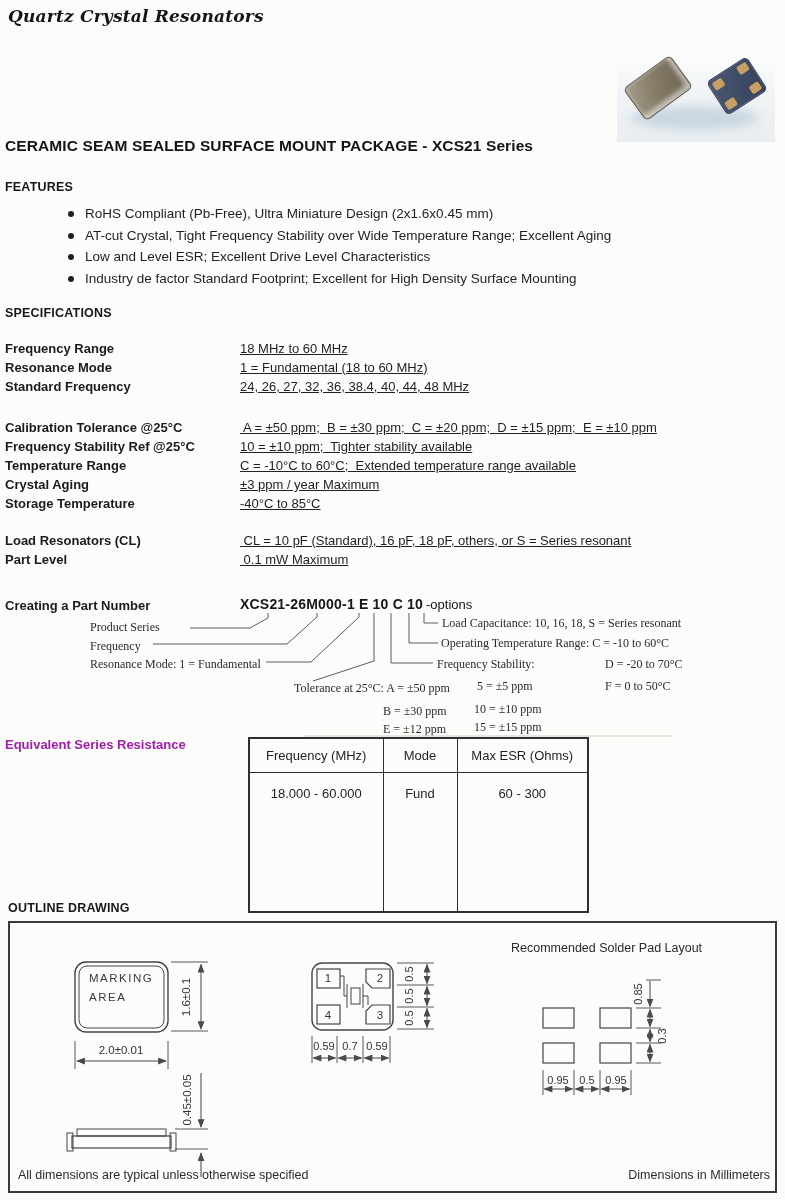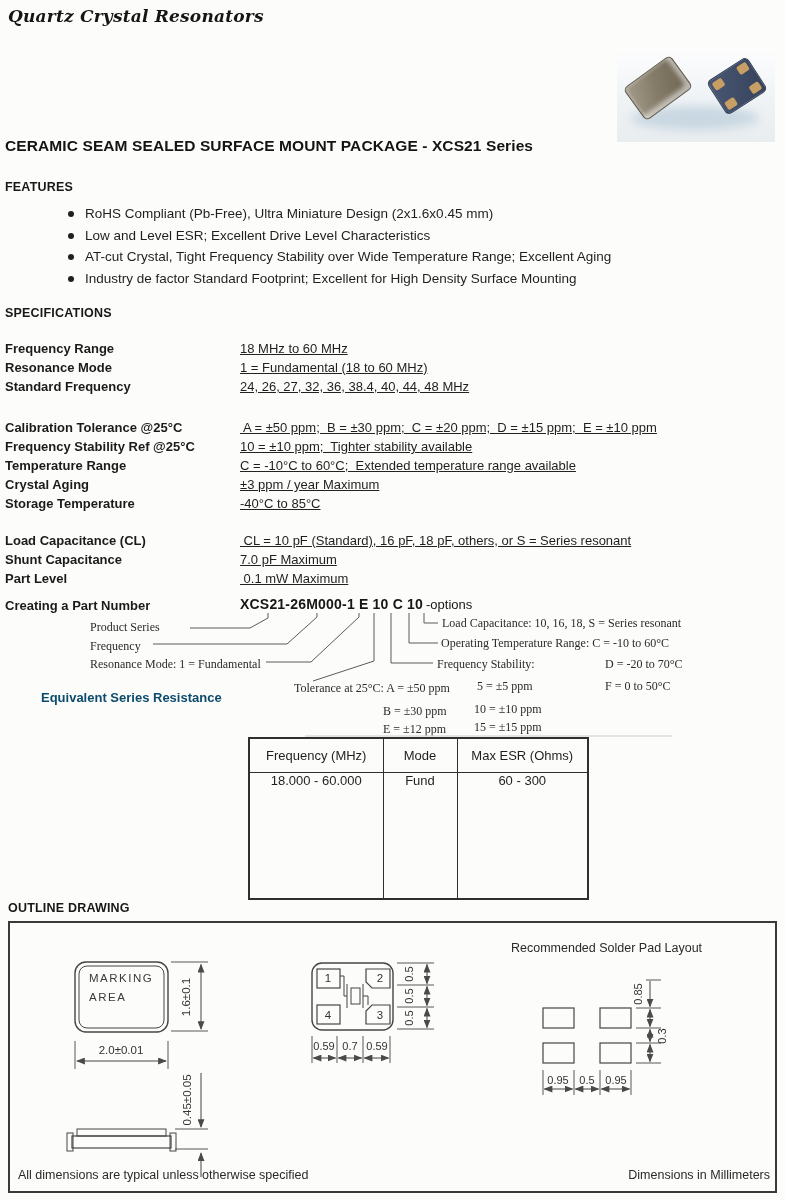--- a/index.html
+++ b/index.html
@@ -36,27 +36,27 @@
   .spec-row{line-height:19px;white-space:pre;text-decoration:underline;}
   .spec-label{display:inline-block;width:235px;font-weight:bold;color:#1b1b1b;vertical-align:top;}
   .spec-value{color:#1f1f1f;}
   .gap22{height:22px;} .gap18{height:18px;}
   
   .pn-head{left:5px;top:598px;font-size:13px;font-weight:bold;color:#1b1b1b;text-align:center;}
   .pn{left:240px;top:596px;font-size:14px;font-weight:bold;color:#161616;letter-spacing:.2px;}
   .pn .opt{font-weight:normal;font-size:13px;letter-spacing:0;margin-left:3px;text-align:right;}
   .ann{position:absolute;font-size:12px;color:#2a2a2a;white-space:nowrap;font-family:Liberation Serif, serif;}
   
-  .esr-head{left:5px;top:690px;font-size:13px;font-weight:bold;color:#0c4a6e;margin-left:36px;}
+  .esr-head{left:5px;top:737px;font-size:13px;font-weight:bold;color:#a21caf;}
   .esr-table{left:248px;top:737px;border-collapse:collapse;table-layout:fixed;
              font-size:13px;color:#1f1f1f;background:#fcfcfa;z-index:2;}
   .esr-table td,.esr-table th{border:1.5px solid #2f2f2f;text-align:center;font-weight:normal;}
   .esr-table{border:2px solid #2f2f2f;}
   .esr-table th{height:31px;}
-  .esr-table td{height:124px;vertical-align:top;padding-top:0;margin-left:48px;}
+  .esr-table td{height:124px;vertical-align:top;padding-top:13px;margin-left:48px;}
   
   .outline-head{left:8px;top:901px;}
   .outline-box{left:8px;top:921px;width:765px;height:268px;border:2px solid #3a3a3a;background:transparent;}
   .dim{position:absolute;font-size:11px;color:#333;white-space:nowrap;transform:translate(-50%,-50%);z-index:4;}
   .dim.vert{transform:translate(-50%,-50%) rotate(-90deg);}
   .dim.big{font-size:11.5px;}
   .marking{position:absolute;font-size:11.5px;color:#3a3a3a;letter-spacing:1.5px;z-index:4;}
   .padnum{position:absolute;font-size:11.5px;color:#333;transform:translate(-50%,-50%);z-index:4;}
   .solder-title{left:511px;top:941px;font-size:12.5px;color:#2a2a2a;}
   .foot-l{left:18px;top:1168px;font-size:12.5px;color:#2a2a2a;}
@@ -79,44 +79,43 @@
       <div class="cpad bl"></div>
       <div class="cpad br"></div>
     </div>
   </div>
 
   <div class="abs doc-title">CERAMIC SEAM SEALED SURFACE MOUNT PACKAGE - XCS21 Series</div>
 
   <div class="abs sect" style="left:5px;top:180px;">FEATURES</div>
   <div class="abs features">
     <div class="li">RoHS Compliant (Pb-Free), Ultra Miniature Design (2x1.6x0.45 mm)</div>
+    <div class="li">AT-cut Crystal, Tight Frequency Stability over Wide Temperature Range; Excellent Aging</div>
     <div class="li">Low and Level ESR; Excellent Drive Level Characteristics</div>
-    <div class="li">AT-cut Crystal, Tight Frequency Stability over Wide Temperature Range; Excellent Aging</div>
     <div class="li">Industry de factor Standard Footprint; Excellent for High Density Surface Mounting</div>
   </div>
 
   <div class="abs sect" style="left:5px;top:306px;">SPECIFICATIONS</div>
   <div class="abs specs">
     <div class="spec-group">
       <div class="spec-row"><span class="spec-label">Frequency Range</span><span class="spec-value">18 MHz to 60 MHz</span></div>
       <div class="spec-row"><span class="spec-label">Resonance Mode</span><span class="spec-value">1 = Fundamental (18 to 60 MHz)</span></div>
       <div class="spec-row"><span class="spec-label">Standard Frequency</span><span class="spec-value">24, 26, 27, 32, 36, 38.4, 40, 44, 48 MHz</span></div>
     </div>
     <div class="gap22"></div>
     <div class="spec-group">
       <div class="spec-row"><span class="spec-label">Calibration Tolerance @25°C</span><span class="spec-value"> A = ±50 ppm;  B = ±30 ppm;  C = ±20 ppm;  D = ±15 ppm;  E = ±10 ppm</span></div>
       <div class="spec-row"><span class="spec-label">Frequency Stability Ref @25°C</span><span class="spec-value">10 = ±10 ppm;  Tighter stability available</span></div>
       <div class="spec-row"><span class="spec-label">Temperature Range</span><span class="spec-value">C = -10°C to 60°C;  Extended temperature range available</span></div>
       <div class="spec-row"><span class="spec-label">Crystal Aging</span><span class="spec-value">±3 ppm / year Maximum</span></div>
       <div class="spec-row"><span class="spec-label">Storage Temperature</span><span class="spec-value">-40°C to 85°C</span></div>
     </div>
     <div class="gap18"></div>
     <div class="spec-group">
-      <div class="spec-row"><span class="spec-label">Load Capacitance (CL)</span><span class="spec-value"> CL = 10 pF (Standard), 16 pF, 18 pF, others, or S = Series resonant</span></div>
-      <div class="spec-row"><span class="spec-label">Shunt Capacitance</span><span class="spec-value">7.0 pF Maximum</span></div>
+      <div class="spec-row"><span class="spec-label">Load Resonators (CL)</span><span class="spec-value"> CL = 10 pF (Standard), 16 pF, 18 pF, others, or S = Series resonant</span></div>
       <div class="spec-row"><span class="spec-label">Part Level</span><span class="spec-value"> 0.1 mW Maximum</span></div>
     </div>
   </div>
 
   <div class="abs pn-head">Creating a Part Number</div>
   <div class="abs pn"><span>XCS21-26M000-1 E 10 C 10</span><span class="opt">-options</span></div>
 
   <span class="ann" style="left:90px;top:620px;">Product Series</span>
   <span class="ann" style="left:90px;top:639px;">Frequency</span>
   <span class="ann" style="left:90px;top:657px;">Resonance Mode: 1 = Fundamental</span>

